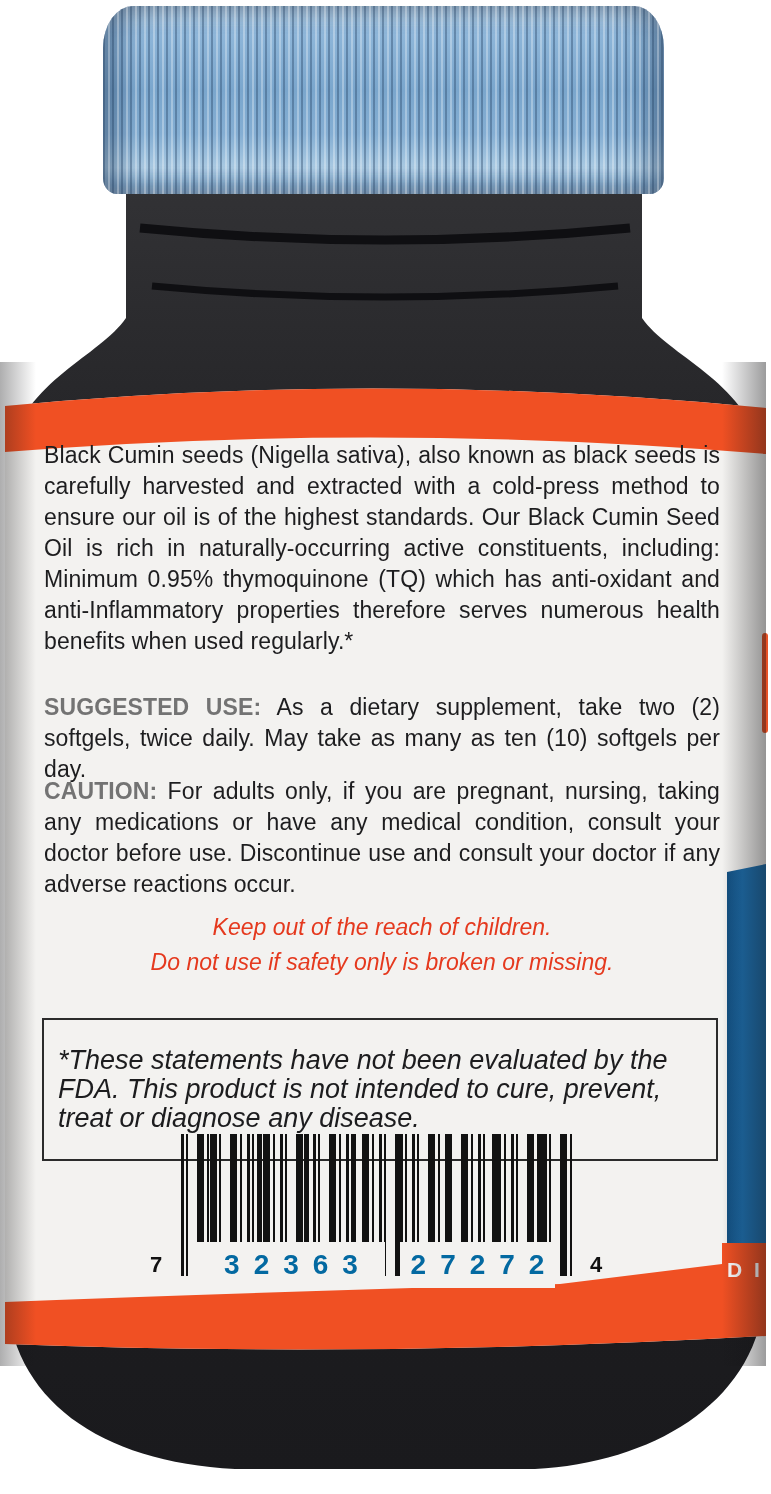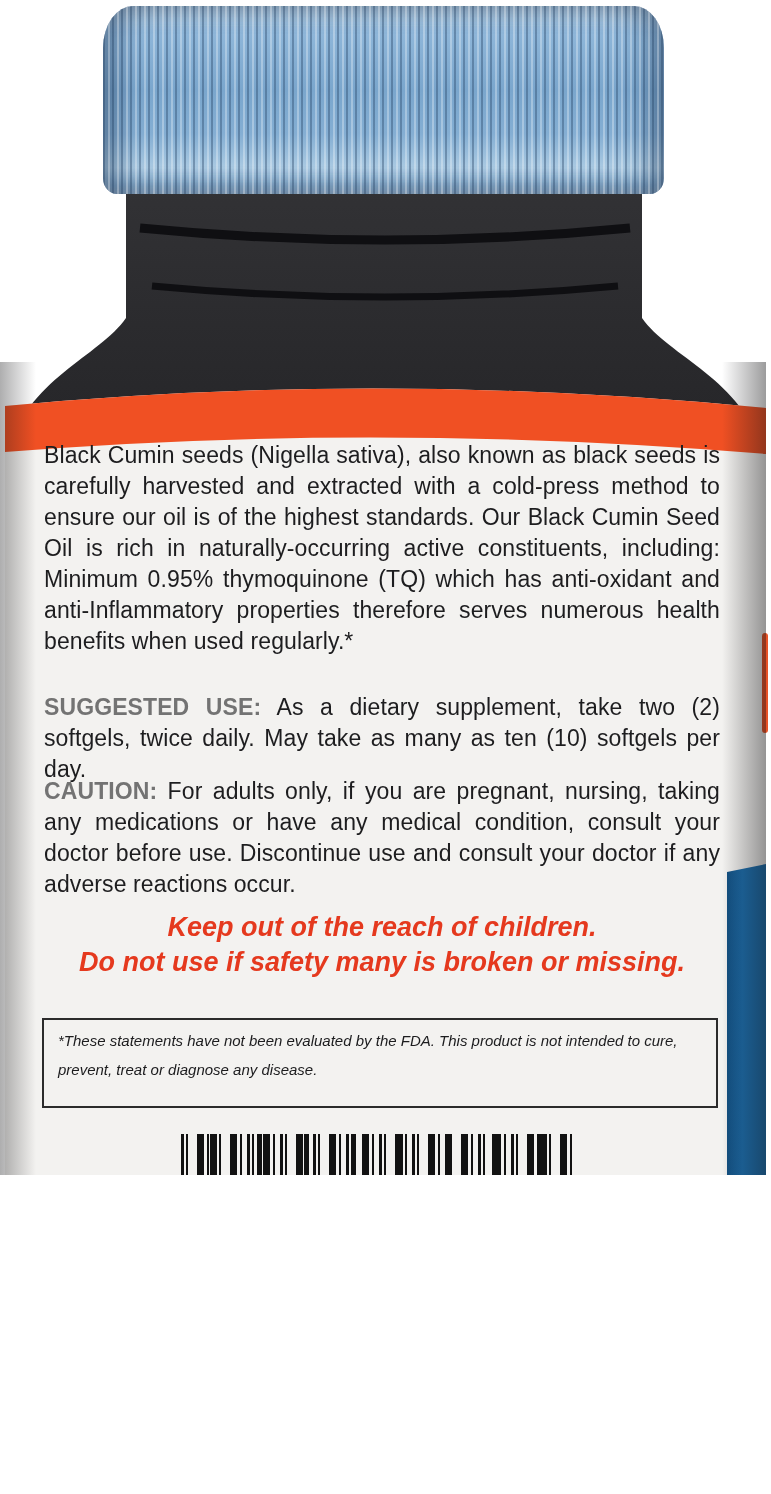--- a/index.html
+++ b/index.html
@@ -1,17 +1,17 @@
 <!DOCTYPE html>
 <html><head>
 <meta charset="utf-8">
 <style>
   html,body{margin:0;padding:0;background:#ffffff;}
   .stage{
-    position:relative;width:771px;height:1175px;overflow:hidden;
+    position:relative;width:771px;height:1494px;overflow:hidden;
     font-family:"Liberation Sans",sans-serif;background:#ffffff;
   }
   .layer{position:absolute;left:0;top:0;}
 
   
   .cap{
     position:absolute;left:103px;top:6px;width:561px;height:188px;
     border-radius:30px 30px 14px 14px / 42px 42px 16px 16px;
     background:linear-gradient(180deg,#bad4e9 0%,#8eb6d9 14%,#7aa6cd 45%,#84aed3 68%,#a9c9e2 86%,#7da6ca 100%);
     box-shadow:inset 16px 0 26px rgba(26,48,78,.40), inset -16px 0 26px rgba(26,48,78,.40), inset 0 -4px 6px rgba(255,255,255,.35);
@@ -29,28 +29,28 @@
     font-size:23px;line-height:31px;color:#1d1d1f;
     text-align:justify;letter-spacing:0.1px;
   }
   .p1{top:440px;}
   .su{top:692px;}
   .ca{top:776px;}
   .hd{font-weight:bold;color:#737373;}
 
   .warnings{
     position:absolute;left:44px;top:910px;width:676px;
-    text-align:center;color:#e5391e;font-weight:bold;font-style:italic;
-    font-size:27px;line-height:35px;
+    text-align:center;color:#e5391e;font-weight:normal;font-style:italic;
+    font-size:23px;line-height:35px;
   }
 
   .disclaimer{
     position:absolute;left:42px;top:1018px;width:676px;min-height:90px;
-    box-sizing:border-box;border:2px solid #2b2b2b;padding:6px 14px;
-    font-style:italic;font-size:15px;line-height:29px;color:#1c1c1e;
+    box-sizing:border-box;border:2px solid #2b2b2b;padding:26px 14px;
+    font-style:italic;font-size:27px;line-height:29px;color:#1c1c1e;
   }
 
   
   .barcode{position:absolute;left:150px;top:1128px;width:460px;height:170px;}
   .bars{
     position:absolute;left:31px;top:6px;width:393px;height:142px;
     background-image:
       repeating-linear-gradient(90deg,#121212 0 3px,transparent 3px 5px,#121212 5px 7px,transparent 7px 16px,#121212 16px 23px,transparent 23px 26px,#121212 26px 28px,transparent 28px 33px),
       repeating-linear-gradient(90deg,transparent 0 29px,#121212 29px 34px,transparent 34px 47px);
   }
@@ -119,21 +119,21 @@
     <span>As a dietary supplement, take two (2) softgels, twice daily. May take as many as ten (10) softgels per day.</span>
   </div>
 
   <div class="p ca">
     <span class="hd">CAUTION:</span>
     <span>For adults only, if you are pregnant, nursing, taking any medications or have any medical condition, consult your doctor before use. Discontinue use and consult your doctor if any adverse reactions occur.</span>
   </div>
 
   <div class="warnings">
     <div>Keep out of the reach of children.</div>
-    <div>Do not use if safety many is broken or missing.</div>
+    <div>Do not use if safety only is broken or missing.</div>
   </div>
 
   <div class="disclaimer">*These statements have not been evaluated by the FDA. This product is not intended to cure, prevent, treat or diagnose any disease.</div>
 
   <div class="barcode">
     <div class="bars"></div>
     <div class="dbox b1">32363</div>
     <div class="dbox b2">27272</div>
     <div class="dsmall dfirst">7</div>
     <div class="dsmall dlast">4</div>

